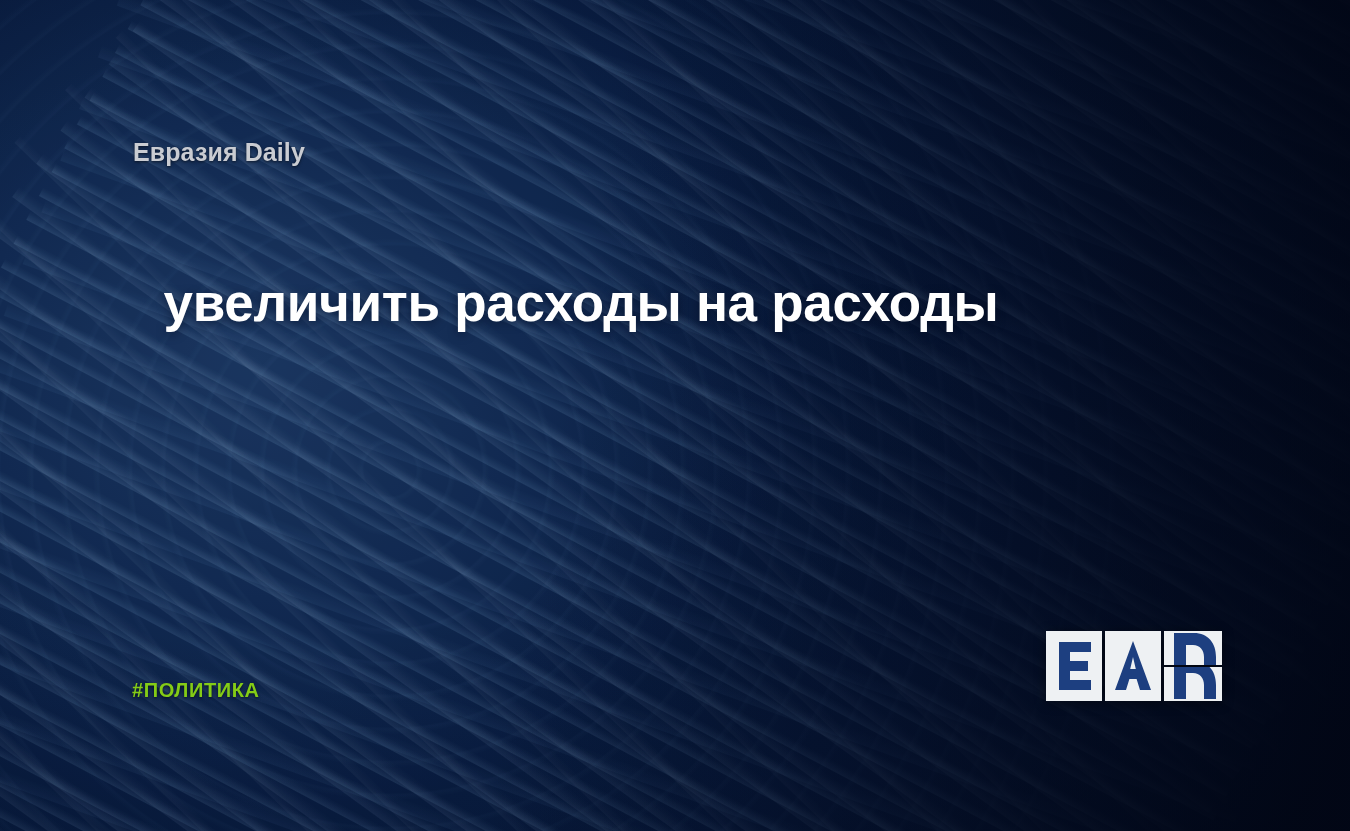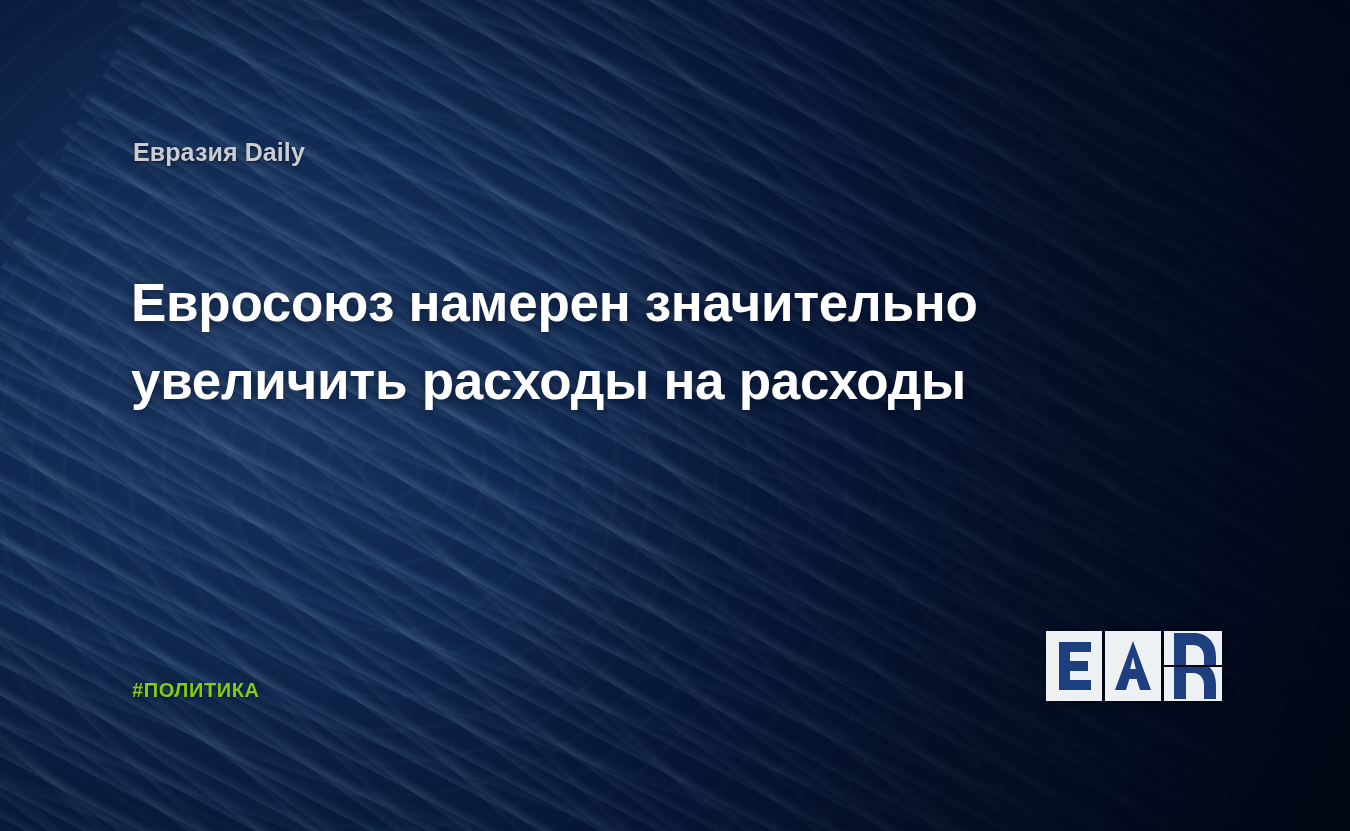--- a/index.html
+++ b/index.html
@@ -12,20 +12,21 @@
     font-family: "Liberation Sans", "DejaVu Sans", sans-serif;
   }
 
   .card {
     position: relative;
     width: 1350px;
     height: 831px;
     overflow: hidden;
     background: #071a3d;
     user-select: none;
+    text-align: center;
   }
 
   
   .bg-base {
     position: absolute;
     inset: 0;
     background:
       radial-gradient(ellipse 900px 780px at 20% 42%,
         #2a5590 0%,
         #23497f 14%,
@@ -230,21 +231,20 @@
   <div class="streaks s4"></div>
   <div class="streak-mask"></div>
   <div class="bg-dark-right"></div>
   <div class="bg-vignette"></div>
 
   <div class="content">
 
     <div class="brand">Евразия Daily</div>
 
     <h1 class="headline">
-      <span class="line">Евросоюз намерен значительно</span>
       <span class="line">увеличить расходы на расходы</span>
     </h1>
 
     <div class="hashtag">#ПОЛИТИКА</div>
 
     <div class="logo">
 
       <div class="logo-tile">
         <svg width="56" height="70" viewBox="0 0 56 70">
           <path d="M13 11 H45 V21 H24 V30 H42 V40 H24 V49 H45 V59 H13 Z" fill="#1d3f80"></path>

